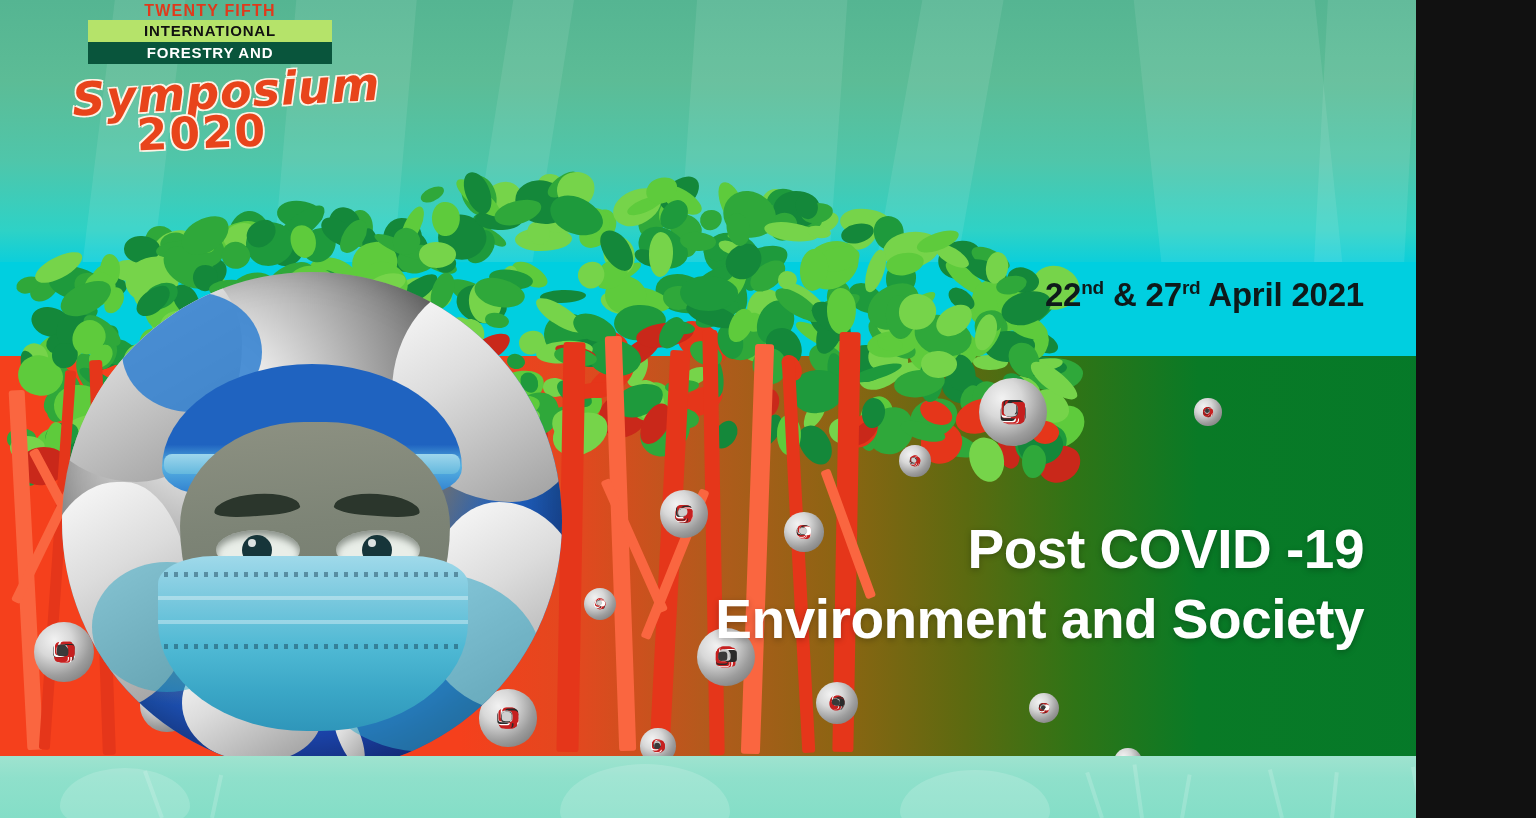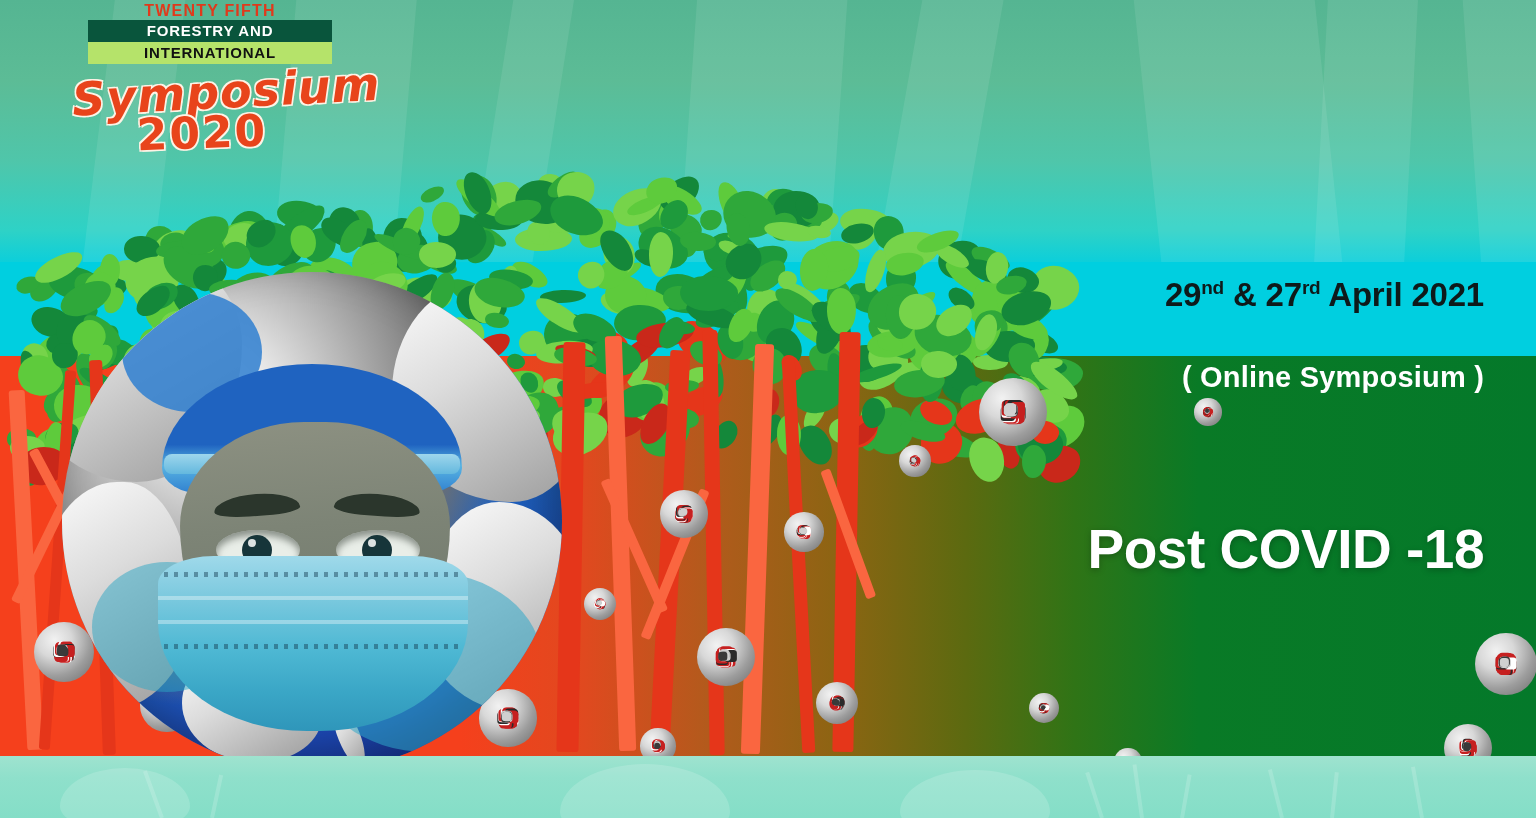--- a/index.html
+++ b/index.html
@@ -1,21 +1,21 @@
 <!DOCTYPE html>
 <html><head>
 <meta charset="utf-8">
 <style>
   * { margin:0; padding:0; box-sizing:border-box; }
   html,body { background:#111; }
   body { font-family:"Liberation Sans", sans-serif; }
 
   #poster {
     position:relative;
-    width:1536px; height:818px;
+    width:1416px; height:818px;
     overflow:hidden;
     background:#4cbfa6;
   }
 
   
   .sky {
     position:absolute; left:0; top:0; width:1536px; height:268px;
     background:linear-gradient(180deg,#55b592 0%, #5cbc96 30%, #4fc6aa 60%, #2ed2c6 86%, #06cede 100%);
   }
   .ray {
@@ -1677,28 +1677,28 @@
     <div class="mint-blade" style="left:1180px;width:4px;height:44px;transform:rotate(10deg);"></div>
     <div class="mint-blade" style="left:1280px;width:4px;height:50px;transform:rotate(-14deg);"></div>
     <div class="mint-blade" style="left:1330px;width:4px;height:46px;transform:rotate(6deg);"></div>
     <div class="mint-blade" style="left:1420px;width:4px;height:52px;transform:rotate(-10deg);"></div>
     <div class="mint-blade" style="left:160px;width:4px;height:50px;transform:rotate(-20deg);"></div>
     <div class="mint-blade" style="left:210px;width:4px;height:44px;transform:rotate(12deg);"></div>
   </div>
 
   <div class="logo">
     <div class="logo-l1">TWENTY FIFTH</div>
+    <div class="logo-row logo-int">INTERNATIONAL</div>
     <div class="logo-row logo-for">FORESTRY AND</div>
-    <div class="logo-row logo-int">INTERNATIONAL</div>
     <div class="logo-sym">Symposium</div>
     <div class="logo-year">2020</div>
   </div>
 
   <div class="datewrap">
-    <div class="date-line"><span>29</span><sup>nd</sup><span> &amp; </span><span>27</span><sup>rd</sup><span> April 2021</span></div>
+    <div class="date-line"><span>22</span><sup>nd</sup><span> &amp; </span><span>27</span><sup>rd</sup><span> April 2021</span></div>
   </div>
-  <div class="online-line">( Online Symposium )</div>
 
   <div class="maintitle">
-    <div>Post COVID -18</div>
+    <div>Post COVID -19</div>
+    <div>Environment and Society</div>
   </div>
 
 </div>
 
 </body></html>

